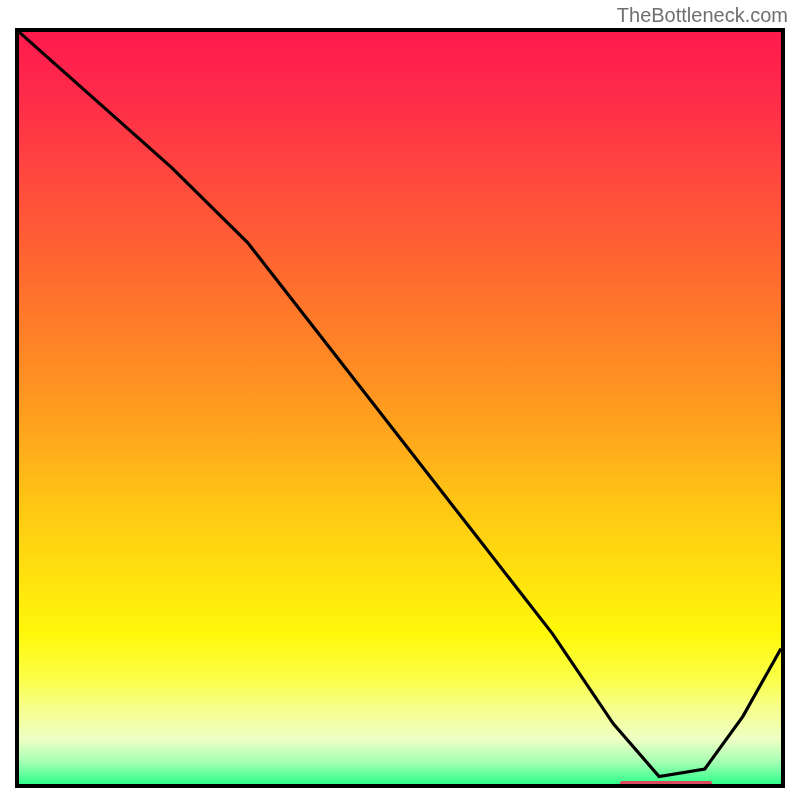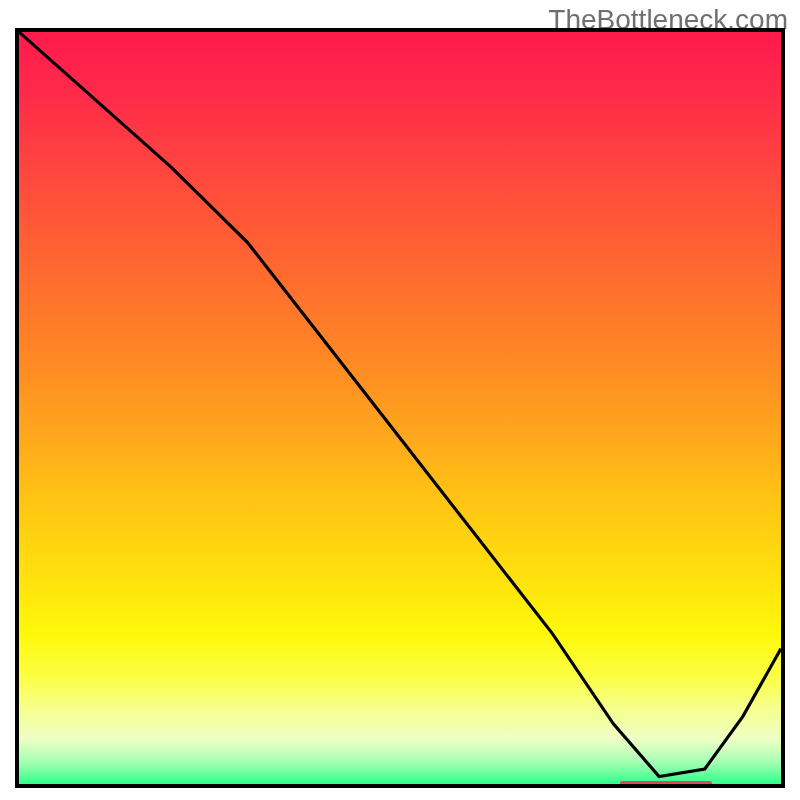--- a/index.html
+++ b/index.html
@@ -3,21 +3,21 @@
 <meta charset="utf-8">
 <style>
   * { margin: 0; padding: 0; box-sizing: border-box; }
   html, body { width: 800px; height: 800px; background: #ffffff; overflow: hidden; }
   .container { position: relative; width: 800px; height: 800px; }
   .attribution {
     position: absolute;
     top: 4px;
     right: 12px;
     font-family: Arial, sans-serif;
-    font-size: 28px;
+    font-size: 20px;
     color: #6f6f6f;
     font-weight: 500;
   }
   .plot-frame {
     position: absolute;
     left: 15px;
     top: 28px;
     width: 770px;
     height: 760px;
     border: 4px solid #000000;

